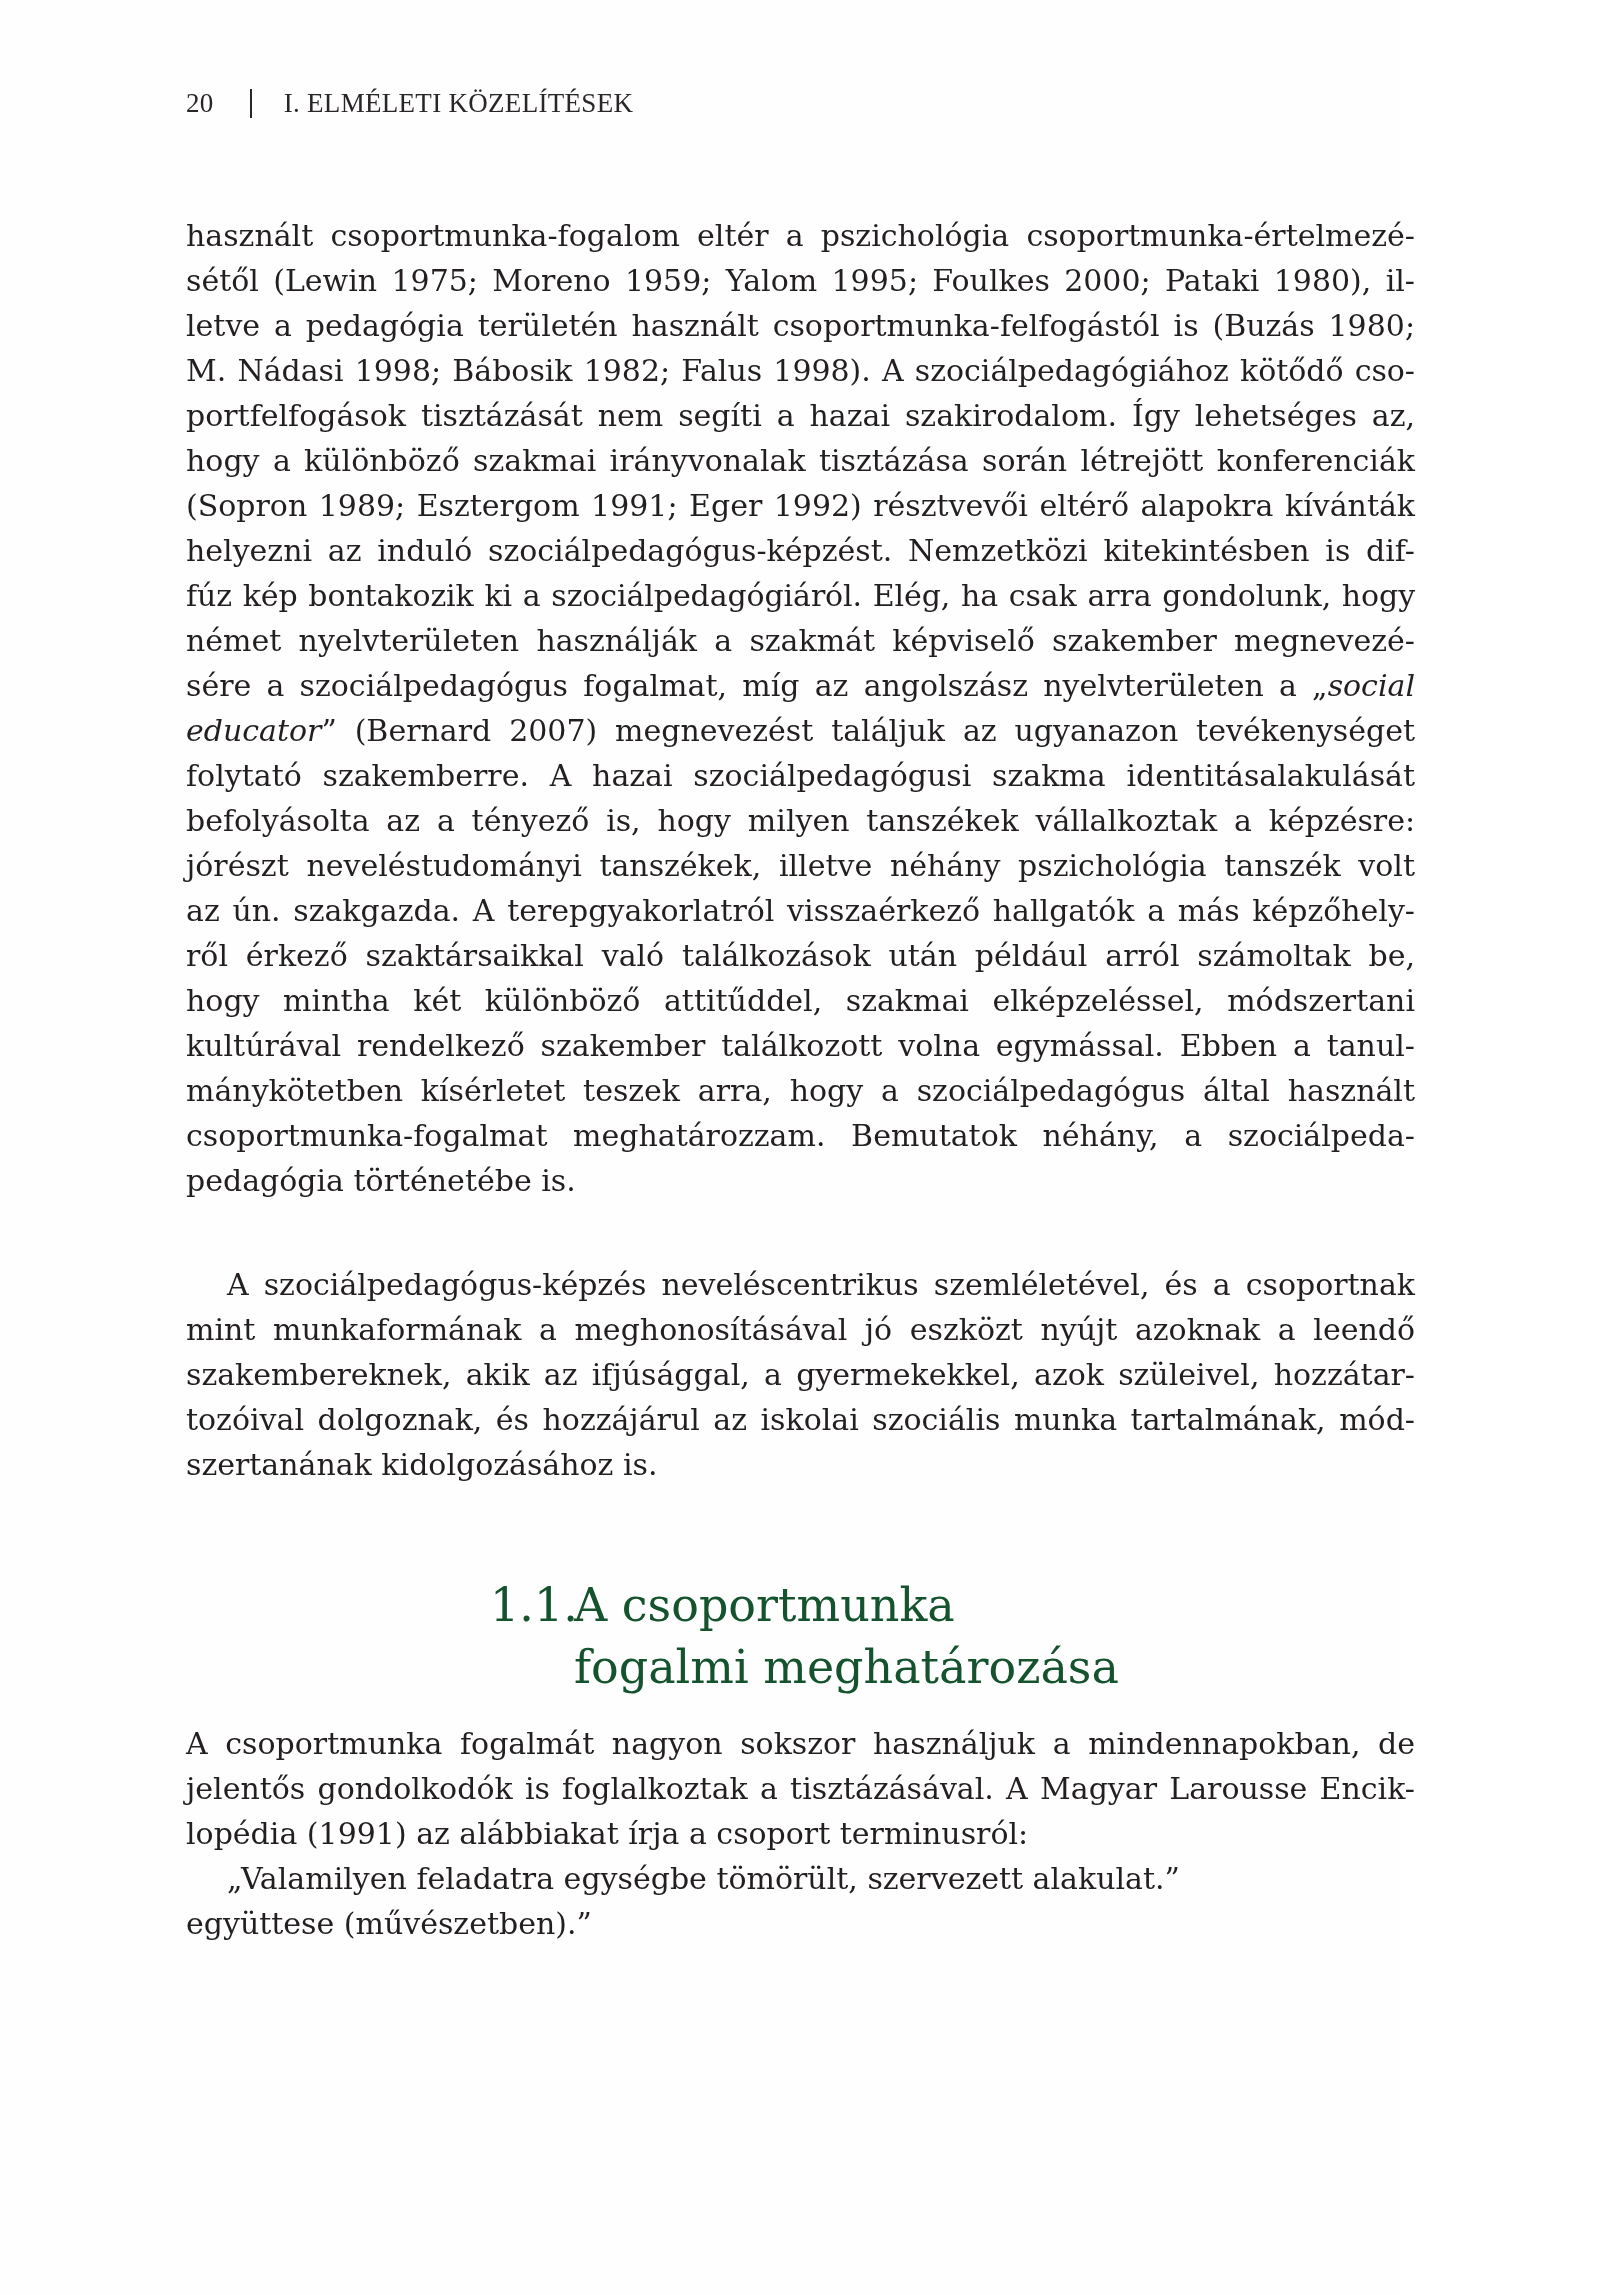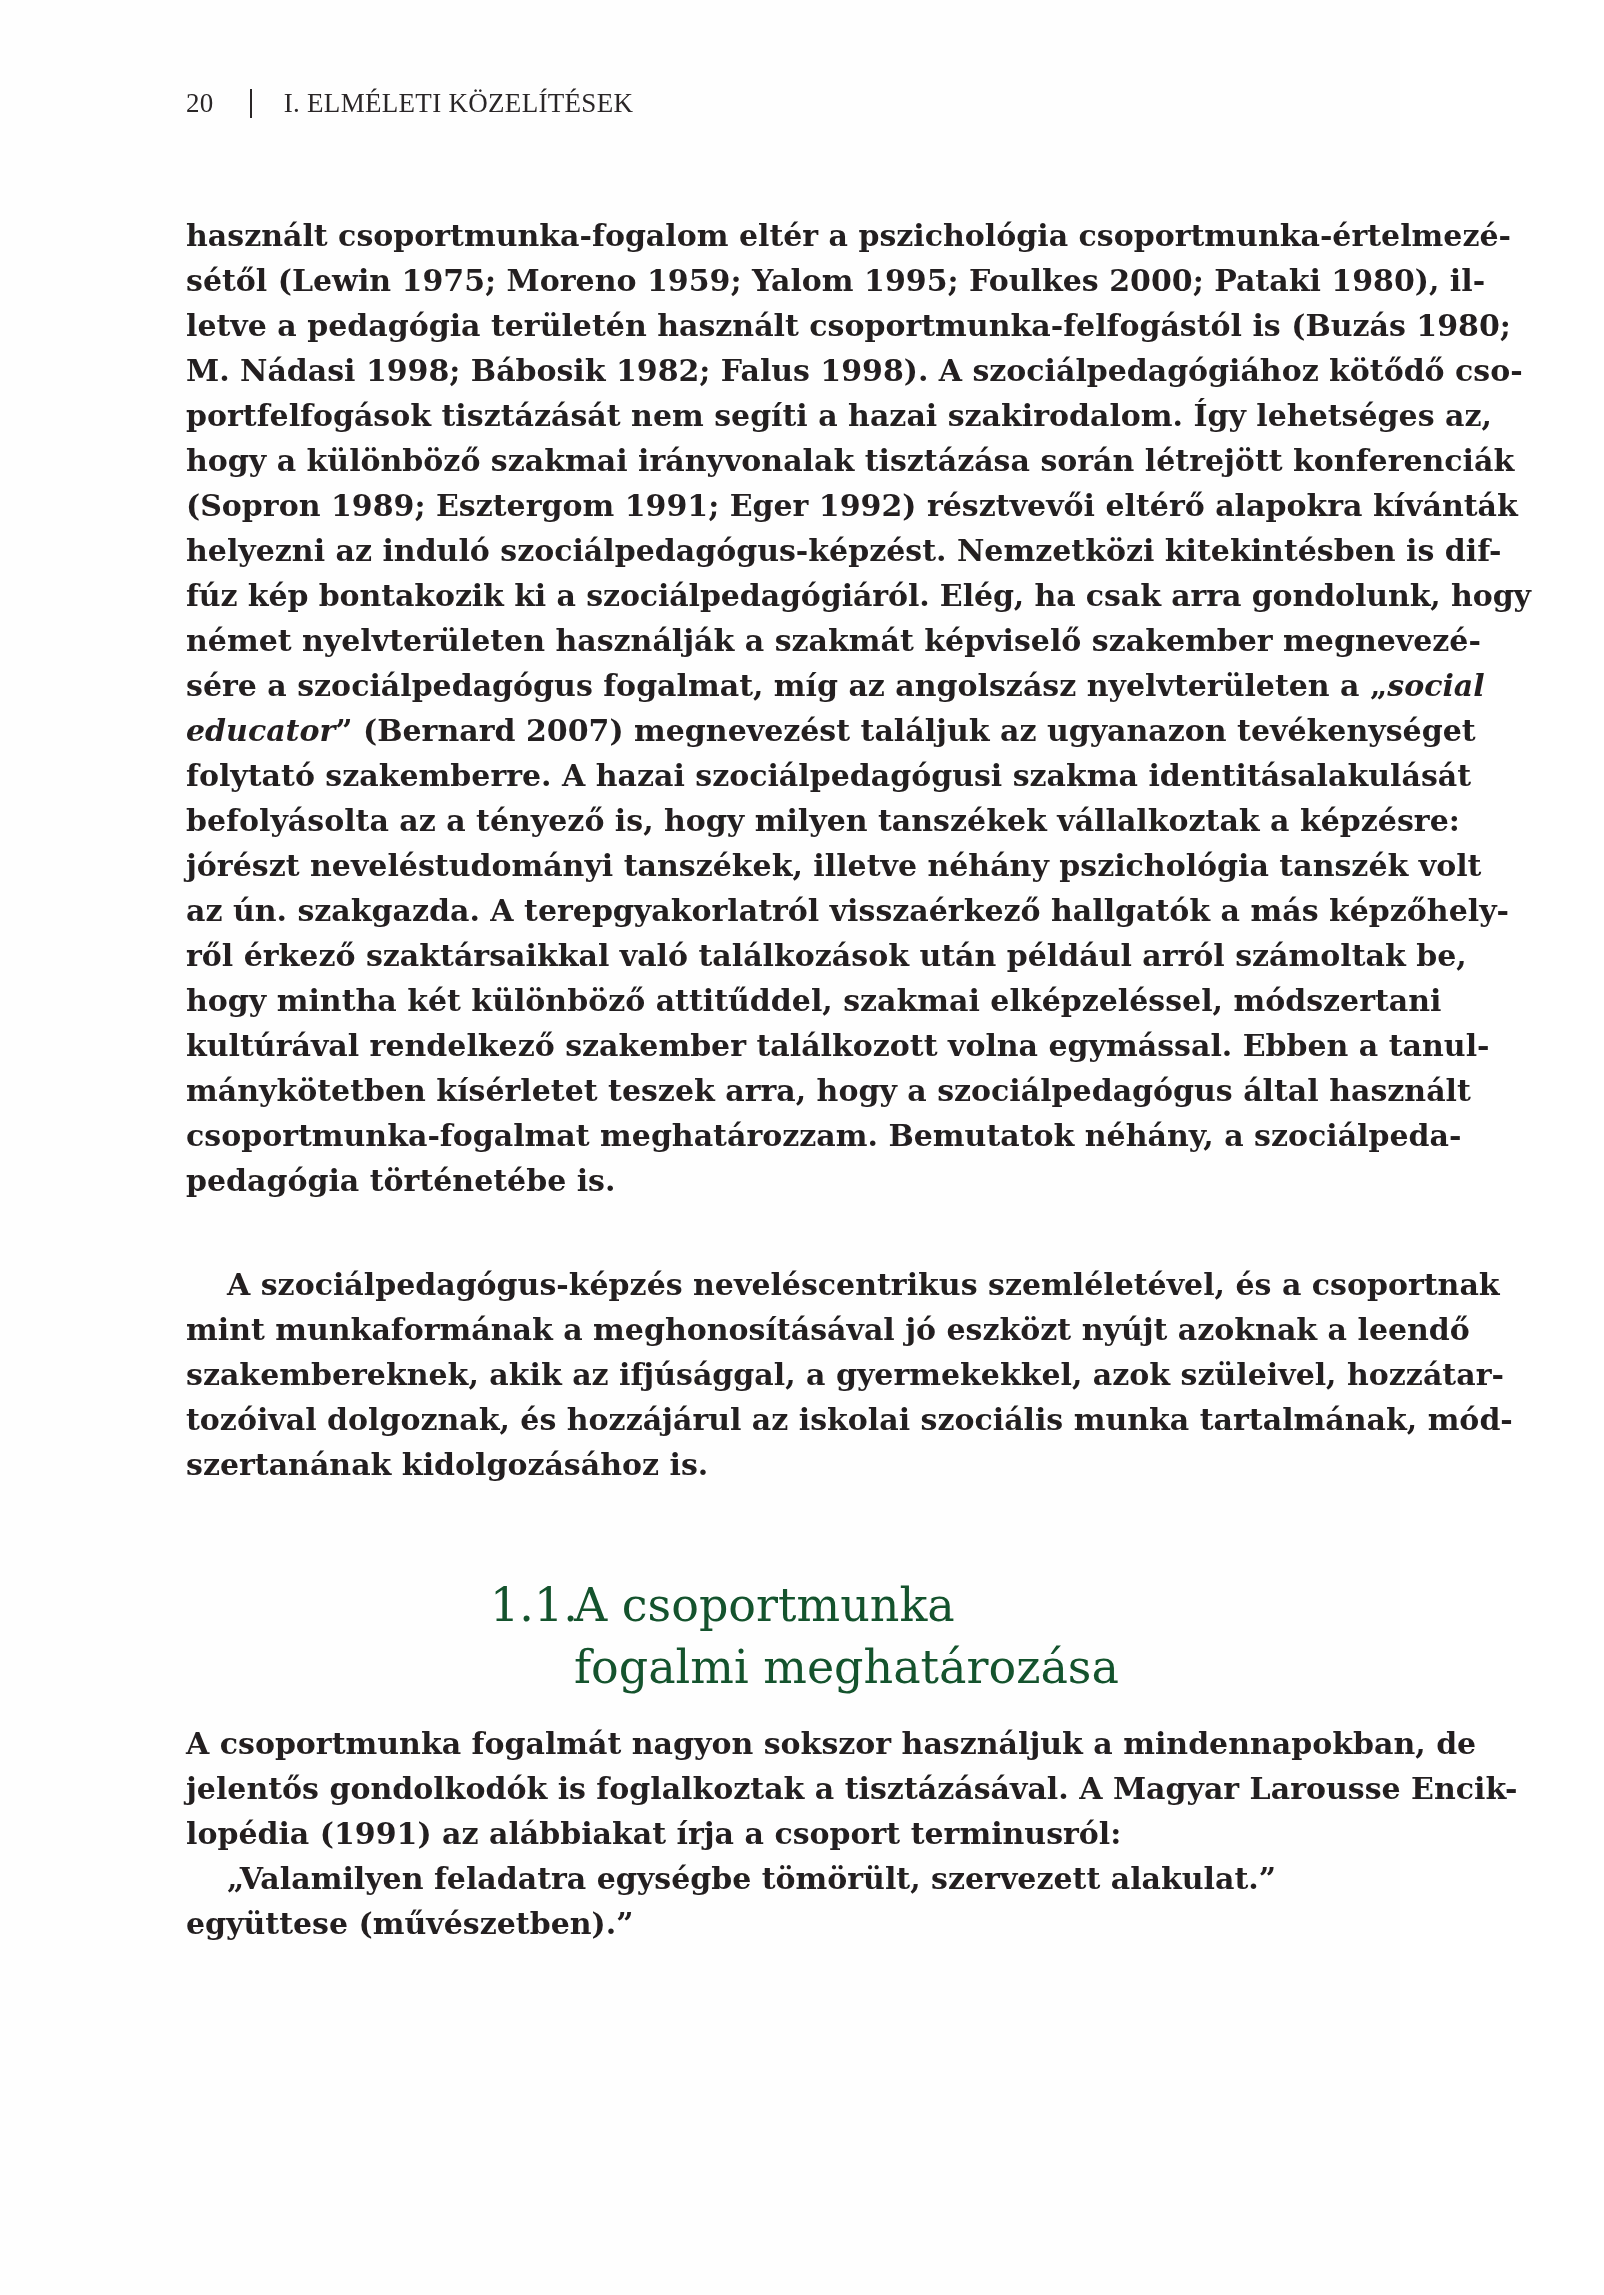--- a/index.html
+++ b/index.html
@@ -9,21 +9,21 @@
   .running-head { position: absolute; left: 186px; top: 86px; height: 34px;
     font-family: "Liberation Serif", "DejaVu Serif", serif; font-size: 27px; letter-spacing: 0.3px;
     color: #2a2627; display: flex; align-items: center; }
   .running-head .pno { width: 64px; }
   .running-head .sep { width: 1.7px; height: 29px; background: #2a2627; margin-right: 32px; }
   .running-head .chap { }
 
   .body { position: absolute; left: 186px; width: 1229px;
     font-family: "DejaVu Serif", "Liberation Serif", serif; font-size: 30px; line-height: 45px;
     color: #231f20; }
-  .line { display: block; white-space: nowrap; text-align: justify; text-align-last: justify; height: 45px; overflow: visible; font-weight: bold; }
+  .line { display: block; white-space: nowrap; text-align: justify; text-align-last: justify; height: 45px; overflow: visible; }
   .line.last { text-align-last: left; }
   .line.indent { padding-left: 41px; }
   .block1 { top: 213px; }
   .block2 { top: 1262px; }
   .block3 { top: 1721px; }
 
   .heading { position: absolute; left: 490px; top: 1574px;
     font-family: "DejaVu Serif", "Liberation Serif", serif; font-weight: 200; font-size: 46px; line-height: 62px;
     color: #14532d; }
   .heading .num { display: inline-block; width: 84px; }

